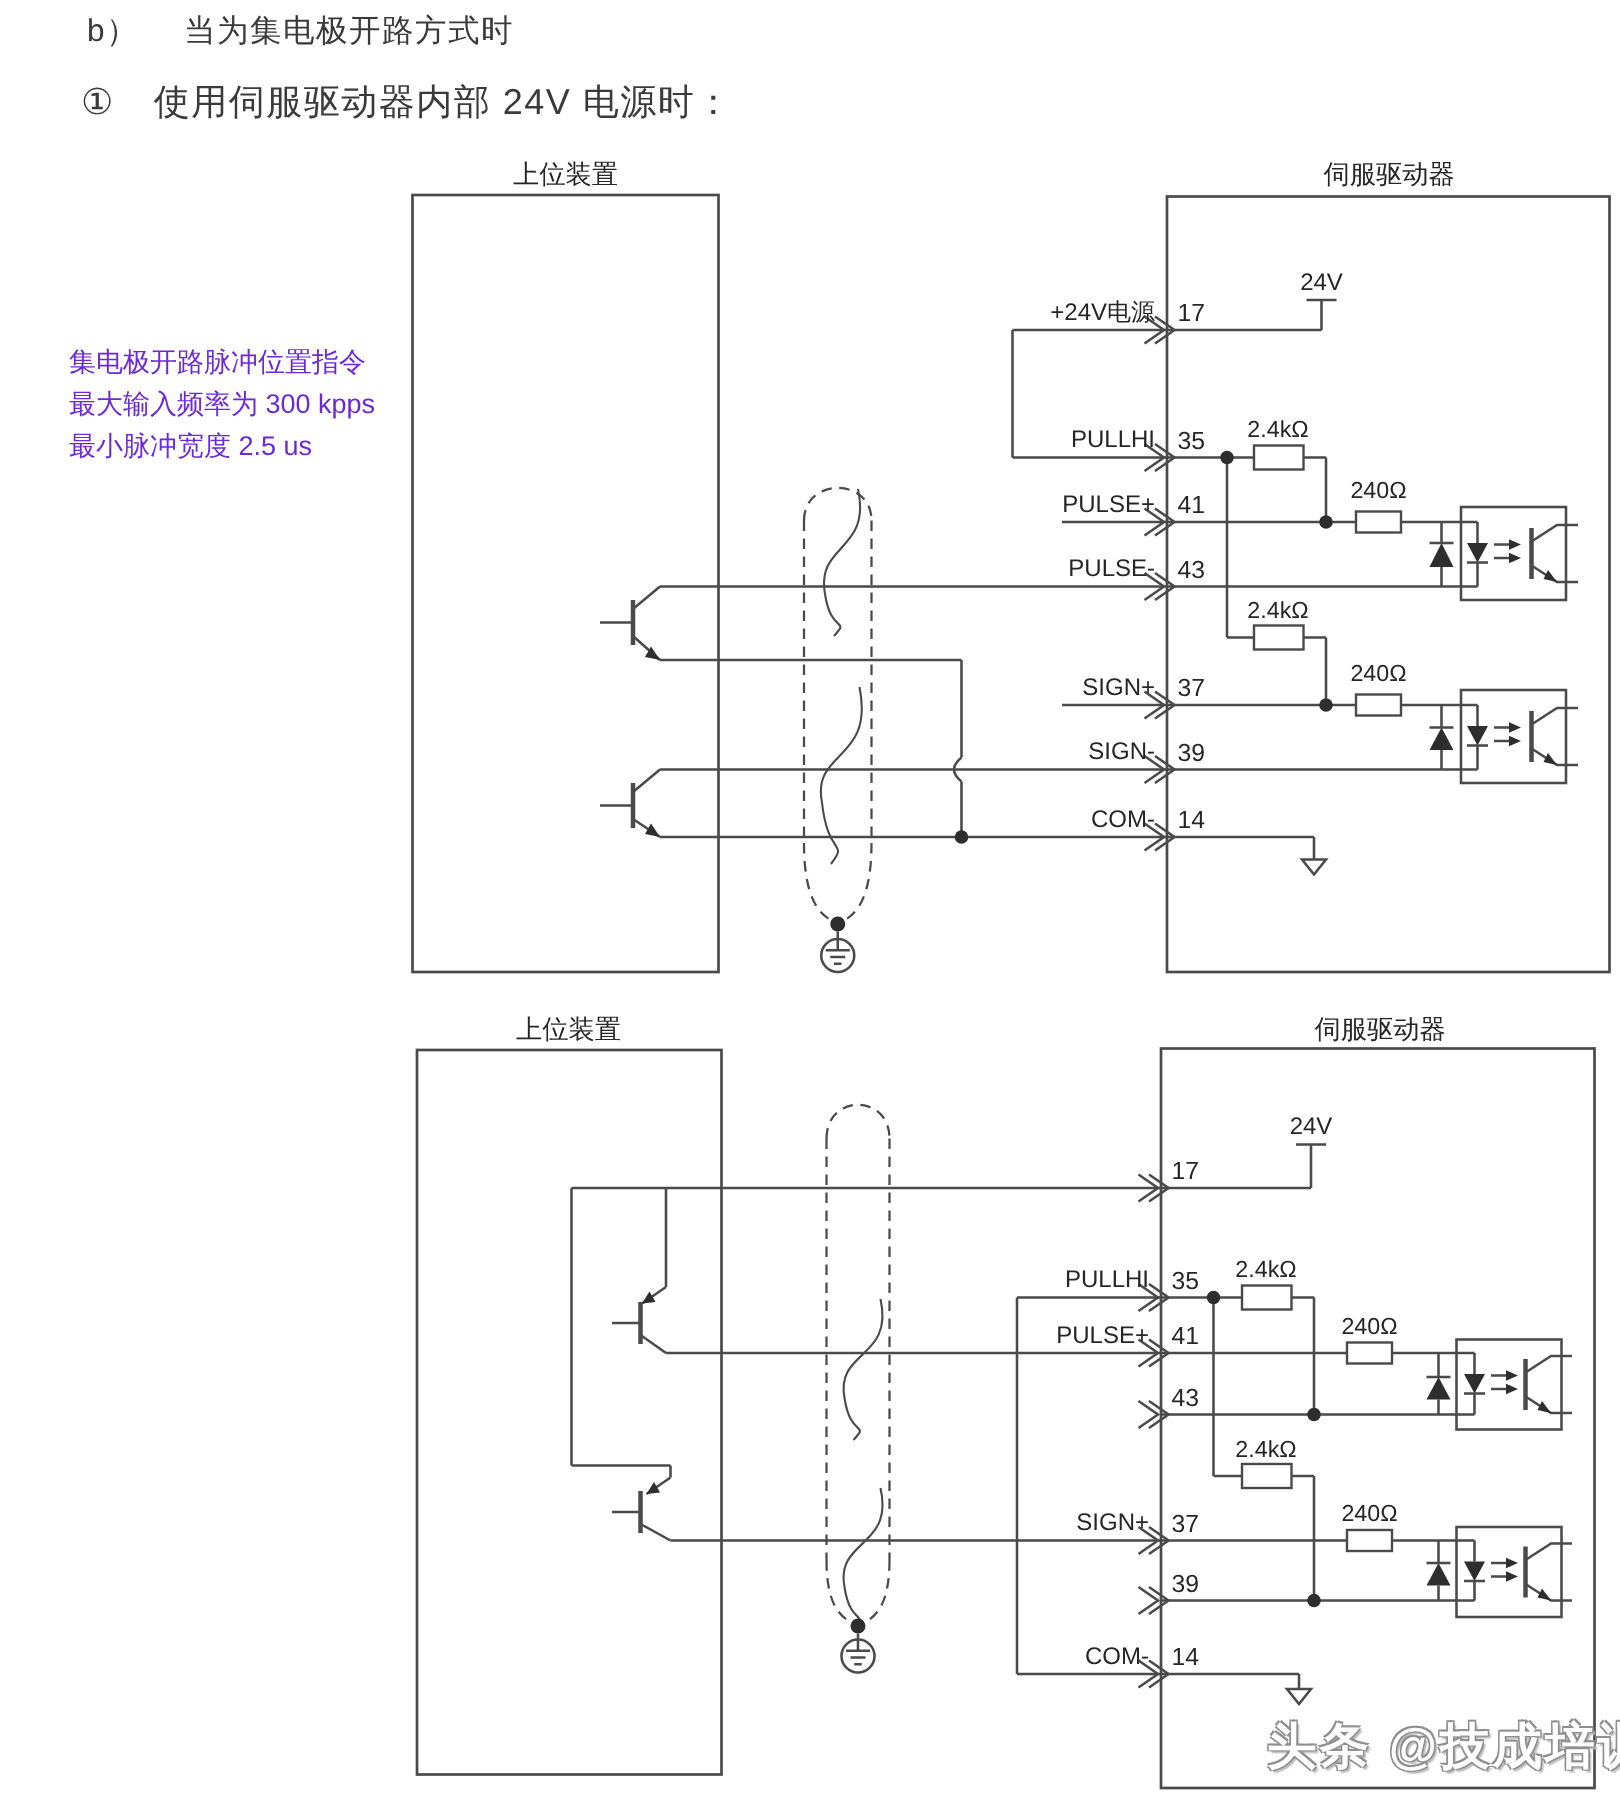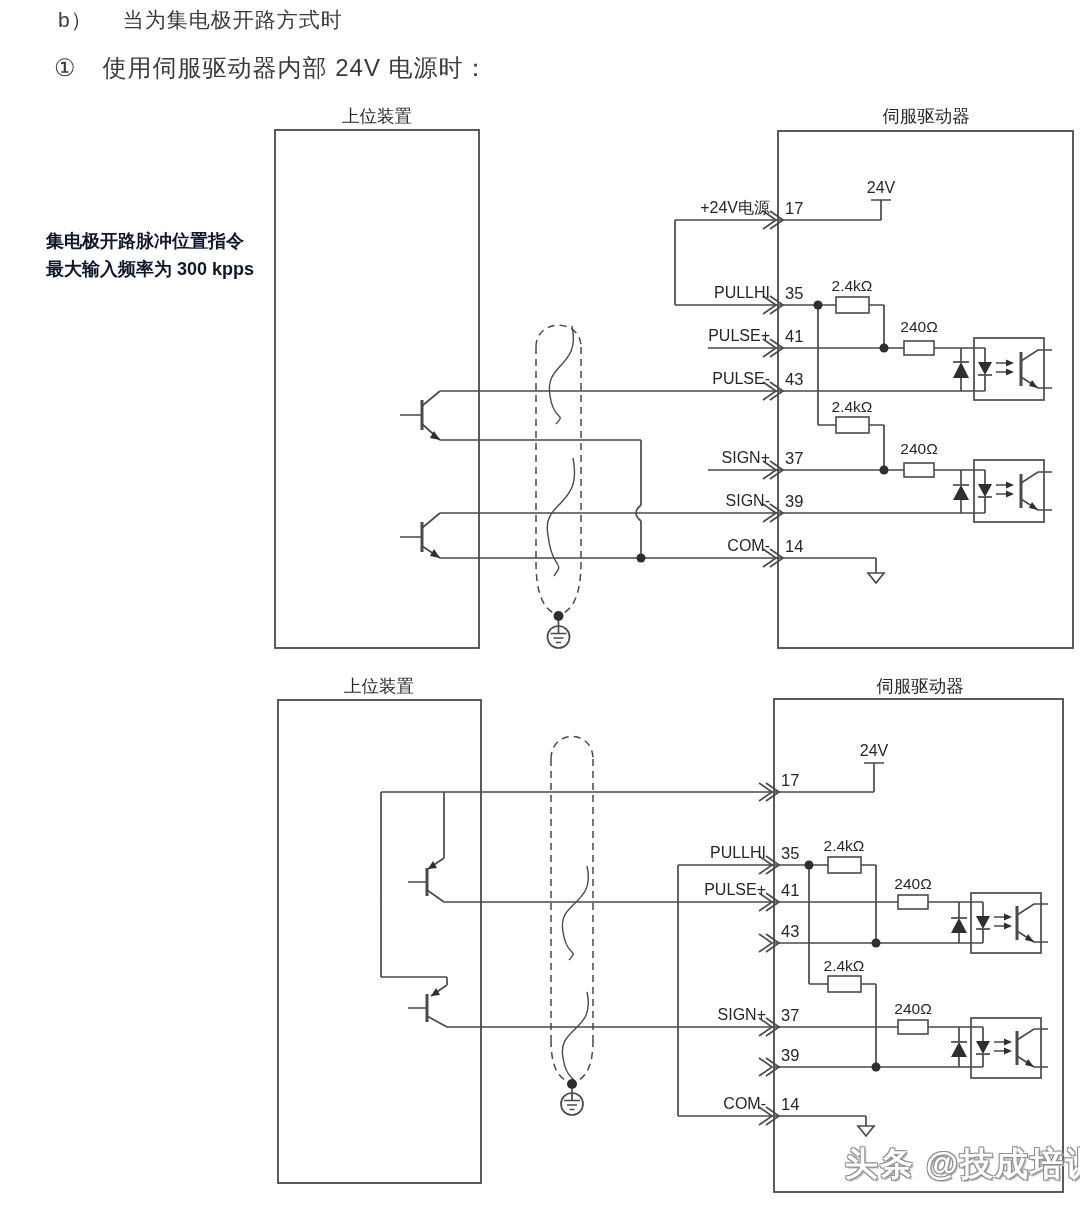--- a/index.html
+++ b/index.html
@@ -3,21 +3,21 @@
 <meta charset="utf-8">
 <style>
   html,body{margin:0;padding:0;background:#ffffff;}
   #page{position:relative;width:1080px;height:1206px;background:#ffffff;overflow:hidden;
         font-family:"Liberation Sans",sans-serif;color:#2a2a2a;margin-left:36px;}
   .abs{position:absolute;}
   #h1{left:22px;top:6px;font-size:21px;color:#3a3a3a;letter-spacing:1px;}
   #h1 .mk{display:inline-block;margin-right:30px;}
   #h2{left:18px;top:52px;font-size:24px;color:#3a3a3a;letter-spacing:1px;}
   #h2 .mk{display:inline-block;margin-right:26px;}
-  #note{left:10px;top:227px;font-size:18px;line-height:28px;color:#0f172a;font-weight:bold;}
+  #note{left:10px;top:227px;font-size:18px;line-height:28px;color:#6d28d9;}
   #wm{right:16px;top:1142px;font-size:33px;font-weight:bold;letter-spacing:2px;color:#ffffff;
       text-shadow:-1px -1px 0 #8f8f8f,1px -1px 0 #8f8f8f,-1px 1px 0 #8f8f8f,1px 1px 0 #8f8f8f,2px 2px 1px #bdbdbd;
       z-index:3;}
   svg{position:absolute;left:0;top:0;z-index:1;}
   .w{stroke:#4a4a4a;stroke-width:1.7;fill:none;}
   .thin{stroke:#4a4a4a;stroke-width:1.4;fill:none;}
   .bb{stroke:#4a4a4a;stroke-width:3;fill:none;}
   .dash{stroke:#4a4a4a;stroke-width:1.5;fill:none;stroke-dasharray:7 5;}
   .box{fill:none;stroke:#4a4a4a;stroke-width:1.8;}
   .res{fill:#ffffff;stroke:#4a4a4a;stroke-width:1.6;}
@@ -36,20 +36,21 @@
   <div id="h1" class="abs">
     <span class="mk">b）</span><span>当为集电极开路方式时</span>
   </div>
   <div id="h2" class="abs">
     <span class="mk">①</span><span>使用伺服驱动器内部 24V 电源时：</span>
   </div>
 
   <div id="note" class="abs">
     <div>集电极开路脉冲位置指令</div>
     <div>最大输入频率为 300 kpps</div>
+    <div>最小脉冲宽度 2.5 us</div>
   </div>
 
   <div id="wm" class="abs">头条 @技成培训</div>
 
   <svg width="1080" height="1206" viewBox="0 0 1080 1206">
 
     <g>
       <rect class="box" x="239" y="130" width="204" height="518"></rect>
       <rect class="box" x="742" y="131" width="295" height="517"></rect>
       <text class="t title" x="341" y="122" text-anchor="middle">上位装置</text>

